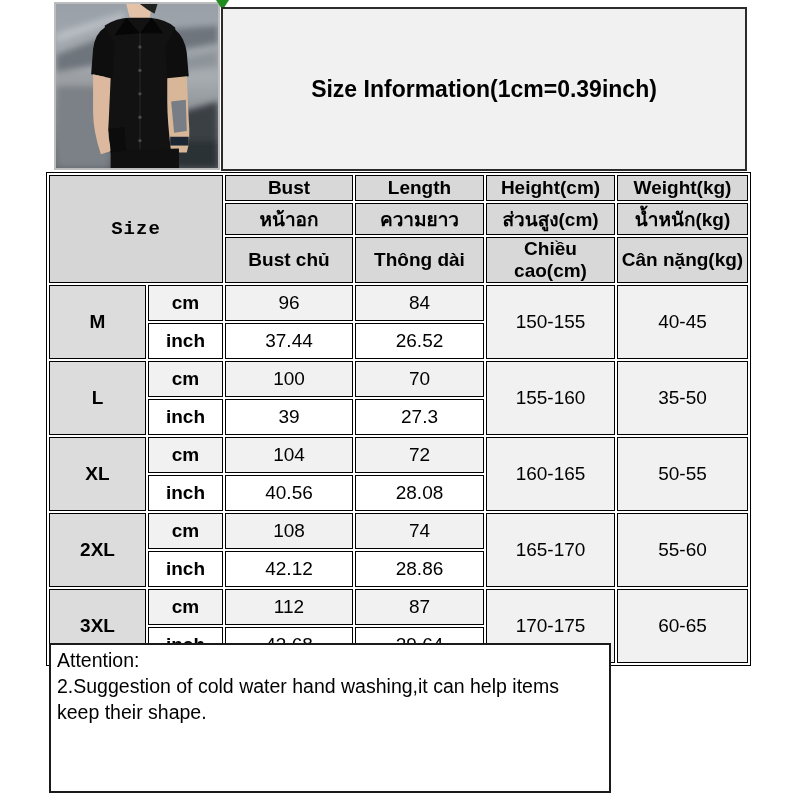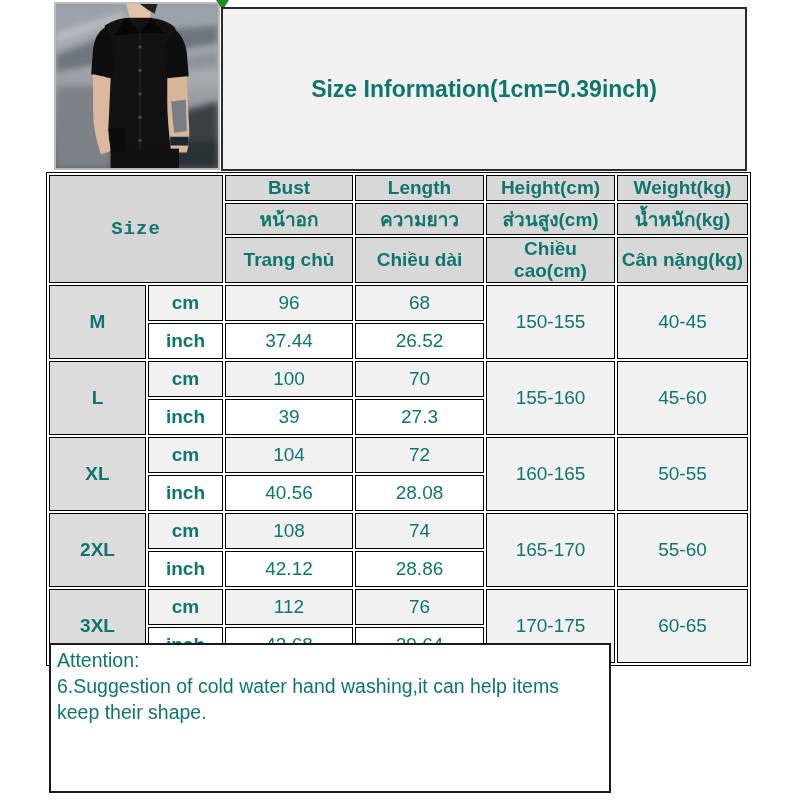--- a/index.html
+++ b/index.html
@@ -1,18 +1,18 @@
 <!DOCTYPE html>
 <html><head>
 <meta charset="utf-8">
 <style>
   html,body{margin:0;padding:0;background:#ffffff;}
   .page{
     position:relative;width:800px;height:800px;background:#ffffff;overflow:hidden;
-    font-family:"Liberation Sans","DejaVu Sans",sans-serif;color:#0f766e;
+    font-family:"Liberation Sans","DejaVu Sans",sans-serif;color:#000000;
   }
   
   .photo-frame{
     position:absolute;left:54px;top:2px;width:166px;height:168px;
     border:2px solid #bdbdbd;box-sizing:border-box;background:#8e959c;
   }
   .photo-frame svg{display:block;width:100%;height:100%;}
   
   .corner-marker{position:absolute;left:216px;top:0;width:13px;height:10px;}
   
@@ -135,47 +135,47 @@
         <th class="hdr">Height(cm)</th>
         <th class="hdr">Weight(kg)</th>
       </tr>
       <tr class="hdr-row">
         <th class="hdr">หน้าอก</th>
         <th class="hdr">ความยาว</th>
         <th class="hdr">ส่วนสูง(cm)</th>
         <th class="hdr">น้ำหนัก(kg)</th>
       </tr>
       <tr class="hdr-row">
-        <th class="hdr">Trang chủ</th>
-        <th class="hdr">Chiều dài</th>
+        <th class="hdr">Bust chủ</th>
+        <th class="hdr">Thông dài</th>
         <th class="hdr">Chiều cao(cm)</th>
         <th class="hdr">Cân nặng(kg)</th>
       </tr>
     </thead>
     <tbody>
         <tr class="body-row">
           <td class="sizelabel" rowspan="2">M</td>
           <td class="unit light">cm</td>
           <td class="light">96</td>
-          <td class="light">68</td>
+          <td class="light">84</td>
           <td class="light" rowspan="2">150-155</td>
           <td class="light" rowspan="2">40-45</td>
         </tr>
         <tr class="body-row">
           <td class="unit white">inch</td>
           <td class="white">37.44</td>
           <td class="white">26.52</td>
         </tr>
         <tr class="body-row">
           <td class="sizelabel" rowspan="2">L</td>
           <td class="unit light">cm</td>
           <td class="light">100</td>
           <td class="light">70</td>
           <td class="light" rowspan="2">155-160</td>
-          <td class="light" rowspan="2">45-60</td>
+          <td class="light" rowspan="2">35-50</td>
         </tr>
         <tr class="body-row">
           <td class="unit white">inch</td>
           <td class="white">39</td>
           <td class="white">27.3</td>
         </tr>
         <tr class="body-row">
           <td class="sizelabel" rowspan="2">XL</td>
           <td class="unit light">cm</td>
           <td class="light">104</td>
@@ -198,30 +198,30 @@
         </tr>
         <tr class="body-row">
           <td class="unit white">inch</td>
           <td class="white">42.12</td>
           <td class="white">28.86</td>
         </tr>
         <tr class="body-row">
           <td class="sizelabel" rowspan="2">3XL</td>
           <td class="unit light">cm</td>
           <td class="light">112</td>
-          <td class="light">76</td>
+          <td class="light">87</td>
           <td class="light" rowspan="2">170-175</td>
           <td class="light" rowspan="2">60-65</td>
         </tr>
         <tr class="body-row">
           <td class="unit white">inch</td>
           <td class="white">43.68</td>
           <td class="white">29.64</td>
         </tr>
       </tbody>
   </table>
 
   <div class="attention-box">
     <div>Attention:</div>
-    <div>6.Suggestion of cold water hand washing,it can help items keep their shape.</div>
+    <div>2.Suggestion of cold water hand washing,it can help items keep their shape.</div>
   </div>
 
 </div>
 
 </body></html>

